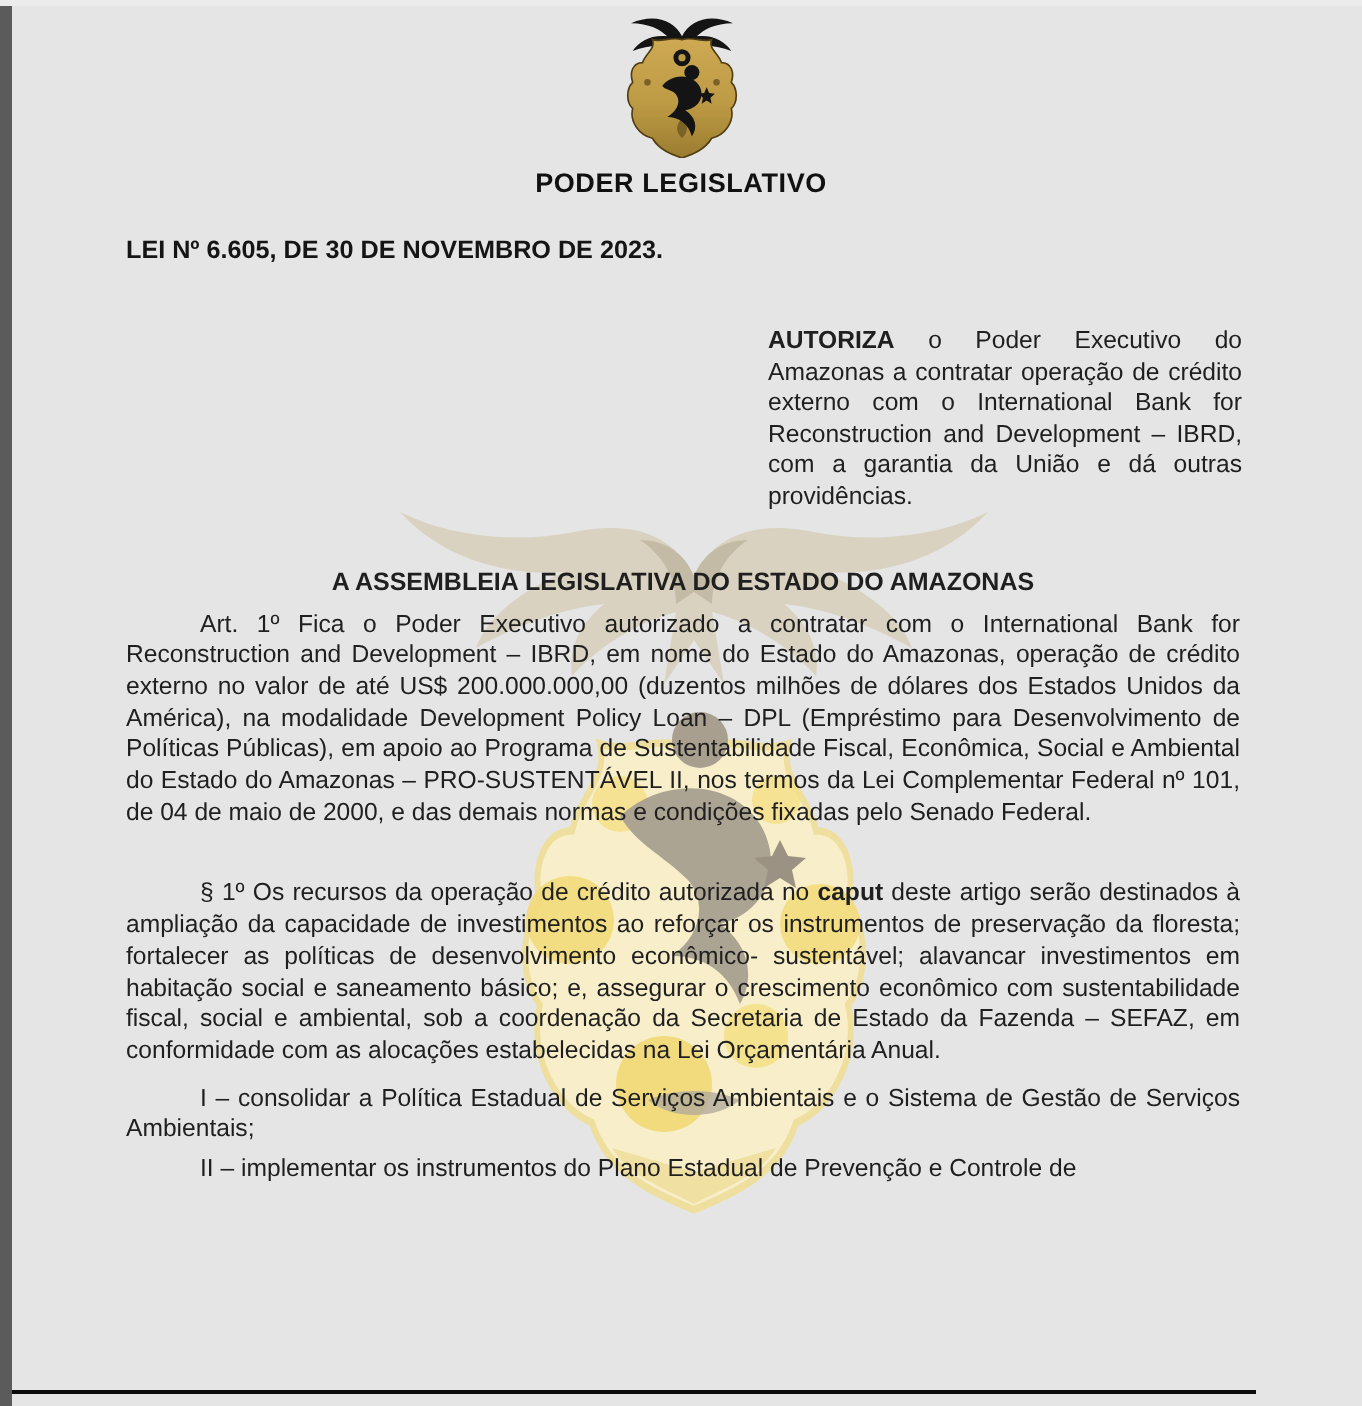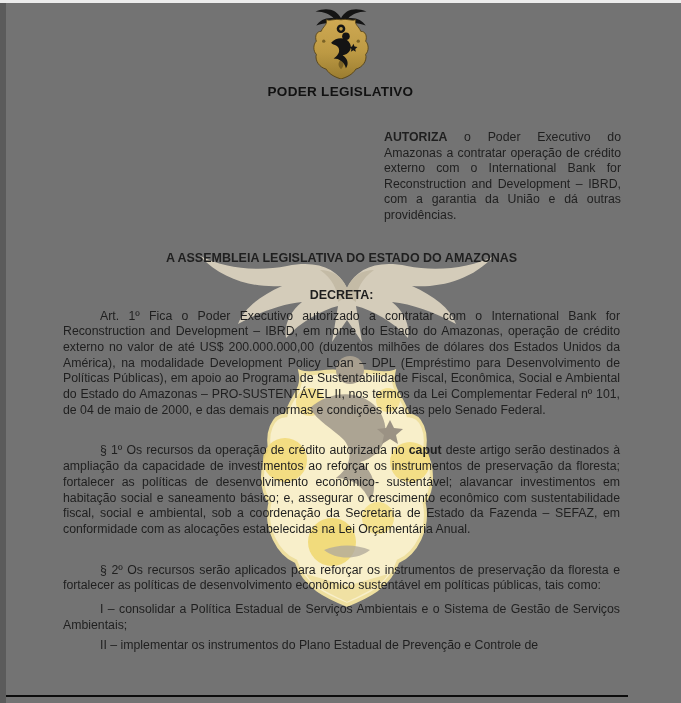--- a/index.html
+++ b/index.html
@@ -1,19 +1,19 @@
 <!DOCTYPE html>
 <html><head>
 <meta charset="utf-8">
 <style>
   * { margin: 0; padding: 0; box-sizing: border-box; }
   body { background: #ffffff; font-family: "Liberation Sans", "DejaVu Sans", sans-serif; }
   .screen {
     position: relative; width: 681px; height: 703px;
-    background: #737373; overflow: hidden;
+    background: #e5e5e5; overflow: hidden;
   }
   .top-edge { position: absolute; top: 0; left: 0; width: 681px; height: 3px; background: #ececec; z-index: 6; }
   .left-edge { position: absolute; top: 3px; left: 0; width: 6px; height: 700px; background: #5b5b5b; z-index: 6; }
   .bottom-rule { position: absolute; left: 6px; top: 695px; width: 622px; height: 2px; background: #0c0c0c; z-index: 5; }
 
   .watermark { position: absolute; left: 182px; top: 250px; width: 330px; height: 372px; z-index: 1; }
 
   .content { position: relative; z-index: 2; color: #1f1f1f; }
 
   .emblem { display: block; margin: 5px auto 0 auto; width: 88px; height: 74px; }
@@ -96,31 +96,30 @@
       <path d="M45 78 C41 74 41 70 45 66 C49 70 49 74 45 78 Z" fill="#7a6226"></path>
 
       <circle cx="51" cy="38" r="4.6" fill="#141414"></circle>
       <path d="M33 46 C40 38 52 39 56 47 C59 54 54 60 47 61 C53 65 55 71 51 77 C49 69 43 65 36 65 C43 61 45 54 40 50 C37 48 34 48 33 46 Z" fill="#141414"></path>
       <path d="M60 47 L61.5 50.5 L65 51 L62.3 53.4 L63 57 L60 55 L57 57 L57.7 53.4 L55 51 L58.5 50.5 Z" fill="#141414"></path>
     </svg>
 
     <div class="org-title">PODER LEGISLATIVO</div>
 
     <div class="doc-body">
+      <div class="law-title">LEI Nº 6.605, DE 30 DE NOVEMBRO DE 2023.</div>
 
       <p class="ementa"><b>AUTORIZA</b><span> o Poder Executivo do Amazonas a contratar operação de crédito externo com o International Bank for Reconstruction and Development – IBRD, com a garantia da União e dá outras providências.</span></p>
 
       <div class="preamble">A ASSEMBLEIA LEGISLATIVA DO ESTADO DO AMAZONAS</div>
-      <div class="decreta">DECRETA:</div>
 
       <p class="para first"><span class="lead">Art. 1º</span><span> Fica o Poder Executivo autorizado a contratar com o International Bank for Reconstruction and Development – IBRD, em nome do Estado do Amazonas, operação de crédito externo no valor de até US$ 200.000.000,00 (duzentos milhões de dólares dos Estados Unidos da América), na modalidade Development Policy Loan – DPL (Empréstimo para Desenvolvimento de Políticas Públicas), em apoio ao Programa de Sustentabilidade Fiscal, Econômica, Social e Ambiental do Estado do Amazonas – PRO-SUSTENTÁVEL II, nos termos da Lei Complementar Federal nº 101, de 04 de maio de 2000, e das demais normas e condições fixadas pelo Senado Federal.</span><span class="bw"></span><span></span></p>
 
       <p class="para sp"><span class="lead">§ 1º</span><span> Os recursos da operação de crédito autorizada no </span><span class="bw">caput</span><span> deste artigo serão destinados à ampliação da capacidade de investimentos ao reforçar os instrumentos de preservação da floresta; fortalecer as políticas de desenvolvimento econômico- sustentável; alavancar investimentos em habitação social e saneamento básico; e, assegurar o crescimento econômico com sustentabilidade fiscal, social e ambiental, sob a coordenação da Secretaria de Estado da Fazenda – SEFAZ, em conformidade com as alocações estabelecidas na Lei Orçamentária Anual.</span></p>
 
-      <p class="para sp"><span class="lead">§ 2º</span><span> Os recursos serão aplicados para reforçar os instrumentos de preservação da floresta e fortalecer as políticas de desenvolvimento econômico sustentável em políticas públicas, tais como:</span><span class="bw"></span><span></span></p>
 
       <p class="para item"><span class="lead">I</span><span> – consolidar a Política Estadual de Serviços Ambientais e o Sistema de Gestão de Serviços Ambientais;</span><span class="bw"></span><span></span></p>
 
       <p class="para item-last"><span class="lead">II</span><span> – implementar os instrumentos do Plano Estadual de Prevenção e Controle de</span><span class="bw"></span><span></span></p>
     </div>
 
   </div>
 </div>
 
 </body></html>

